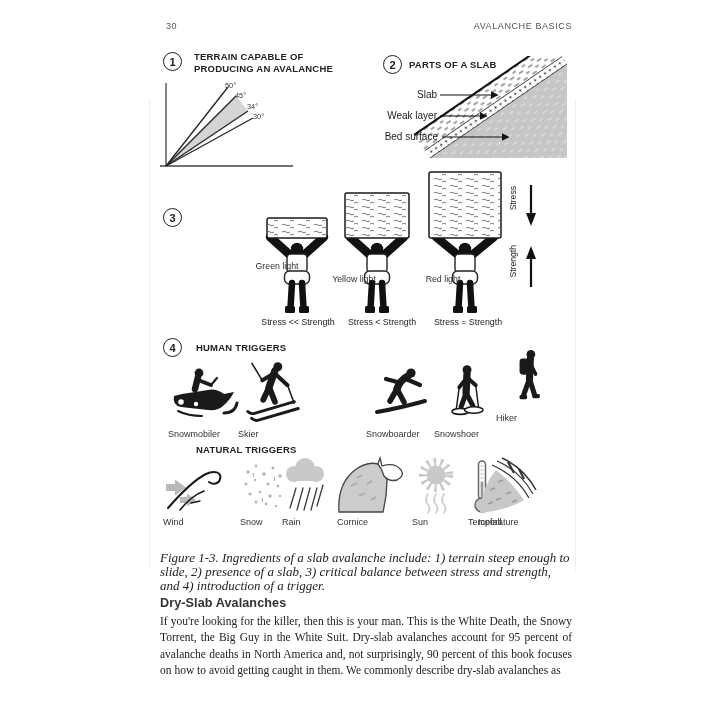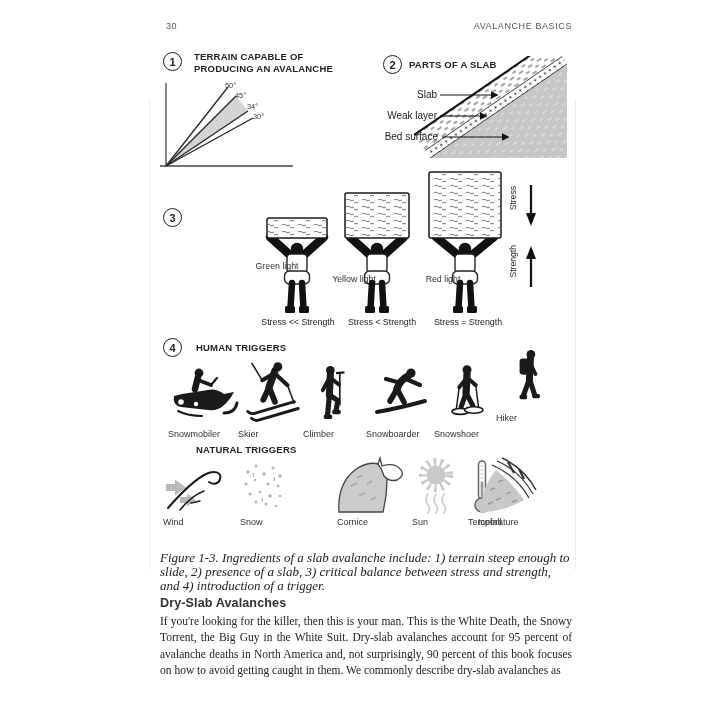--- a/index.html
+++ b/index.html
@@ -204,37 +204,20 @@
         <line x1="51" y1="28" x2="58" y2="47" stroke="#1a1a1a" stroke-width="1.6"></line>
         <path d="M32 30 L26 43" stroke="#1a1a1a" stroke-width="6" stroke-linecap="round" fill="none"></path>
         <path d="M32 30 L38 45" stroke="#1a1a1a" stroke-width="6" stroke-linecap="round" fill="none"></path>
         <path d="M10 55 Q13 58 17 57 L58 45" stroke="#1a1a1a" stroke-width="3" stroke-linecap="round" fill="none"></path>
         <path d="M14 62 Q17 65 21 64 L62 52" stroke="#1a1a1a" stroke-width="3" stroke-linecap="round" fill="none"></path>
       </svg>
     </div>
     <span class="iconlabel">Skier</span>
   </div>
 
-  <div class="col" style="left:303px;top:356px;width:66px;">
-    <div class="iconbox" style="height:70px;">
-      <svg width="66" height="66" viewBox="0 0 70 66">
-        <circle cx="29" cy="9" r="4.6" fill="#1a1a1a"></circle>
-        <path d="M29 13 L28 35" stroke="#1a1a1a" stroke-width="7.5" stroke-linecap="round" fill="none"></path>
-        <path d="M29 17 L38 24" stroke="#1a1a1a" stroke-width="4.2" stroke-linecap="round" fill="none"></path>
-        <path d="M28 17 L21 30" stroke="#1a1a1a" stroke-width="4.2" stroke-linecap="round" fill="none"></path>
-        <line x1="39" y1="12" x2="39" y2="46" stroke="#1a1a1a" stroke-width="1.8"></line>
-        <line x1="35" y1="12" x2="44" y2="11" stroke="#1a1a1a" stroke-width="2.4"></line>
-        <path d="M28 35 L26 57" stroke="#1a1a1a" stroke-width="5.5" stroke-linecap="round" fill="none"></path>
-        <path d="M28 35 L37 41 L35 52" stroke="#1a1a1a" stroke-width="5.5" stroke-linecap="round" stroke-linejoin="round" fill="none"></path>
-        <rect x="22" y="56" width="9" height="4.5" rx="1.5" fill="#1a1a1a"></rect>
-        <rect x="31" y="51" width="9" height="4.5" rx="1.5" fill="#1a1a1a"></rect>
-      </svg>
-    </div>
-    <span class="iconlabel">Climber</span>
-  </div>
 
   <div class="col" style="left:366px;top:356px;width:72px;">
     <div class="iconbox" style="height:70px;">
       <svg width="70" height="66" viewBox="0 0 70 66">
         <circle cx="45" cy="13" r="4.6" fill="#1a1a1a"></circle>
         <path d="M42 16 Q34 20 31 29" stroke="#1a1a1a" stroke-width="7.5" stroke-linecap="round" fill="none"></path>
         <path d="M40 19 L54 25" stroke="#1a1a1a" stroke-width="4.2" stroke-linecap="round" fill="none"></path>
         <path d="M35 23 L20 19" stroke="#1a1a1a" stroke-width="4.2" stroke-linecap="round" fill="none"></path>
         <path d="M31 29 L24 41" stroke="#1a1a1a" stroke-width="5.5" stroke-linecap="round" fill="none"></path>
         <path d="M31 29 L38 42" stroke="#1a1a1a" stroke-width="5.5" stroke-linecap="round" fill="none"></path>
@@ -311,20 +294,40 @@
         <circle cx="40" cy="36" r="1.3"></circle>
           <circle cx="16" cy="42" r="1.5"></circle>
           <circle cx="26" cy="44" r="1.4"></circle>
         <circle cx="36" cy="46" r="1.2"></circle>
         <path d="M13 13 q1.2 2 0 4 M34 17 q1.2 2 0 4 M22 38 q1.2 2 0 4" stroke="#9a9a9a" stroke-width="0.9" fill="none"></path>
       </svg>
     </div>
     <span class="iconlabel">Snow</span>
   </div>
 
+  <div class="col" style="left:282px;top:454px;width:46px;">
+    <div class="iconbox" style="height:60px;">
+      <svg width="46" height="56" viewBox="0 0 46 56">
+        <g fill="#c9c9c9">
+          <circle cx="12" cy="16" r="8"></circle>
+            <circle cx="23" cy="10" r="10"></circle>
+            <circle cx="34" cy="16" r="8"></circle>
+          <rect x="8" y="14" width="31" height="9" rx="4"></rect>
+        </g>
+        <g stroke="#3a3a3a" stroke-width="1.3" stroke-linecap="round">
+          <line x1="14" y1="30" x2="8" y2="50"></line>
+          <line x1="21" y1="30" x2="15" y2="52"></line>
+          <line x1="28" y1="30" x2="22" y2="52"></line>
+          <line x1="35" y1="30" x2="29" y2="52"></line>
+          <line x1="41" y1="27" x2="35" y2="48"></line>
+        </g>
+      </svg>
+    </div>
+    <span class="iconlabel">Rain</span>
+  </div>
 
   <div class="col" style="left:337px;top:454px;width:68px;">
     <div class="iconbox" style="height:60px;">
       <svg width="68" height="58" viewBox="0 0 68 58">
         <path d="M2 56 Q0 28 18 14 Q30 5 41 8 Q50 12 50 24 Q50 40 46 56 Z" fill="#cccccc" stroke="#444" stroke-width="1.3"></path>
         <path d="M41 8 L43 2 L45 10 Q58 6 64 14 Q68 20 60 24 Q52 26 47 20 Q45 13 41 8 Z" fill="#fff" stroke="#444" stroke-width="1.3"></path>
         <path d="M14 30 l6 -3 M22 40 l6 -3 M30 28 l5 -3 M20 22 l5 -3 M34 44 l5 -3" stroke="#a8a8a8" stroke-width="1.6"></path>
       </svg>
     </div>
     <span class="iconlabel">Cornice</span>

